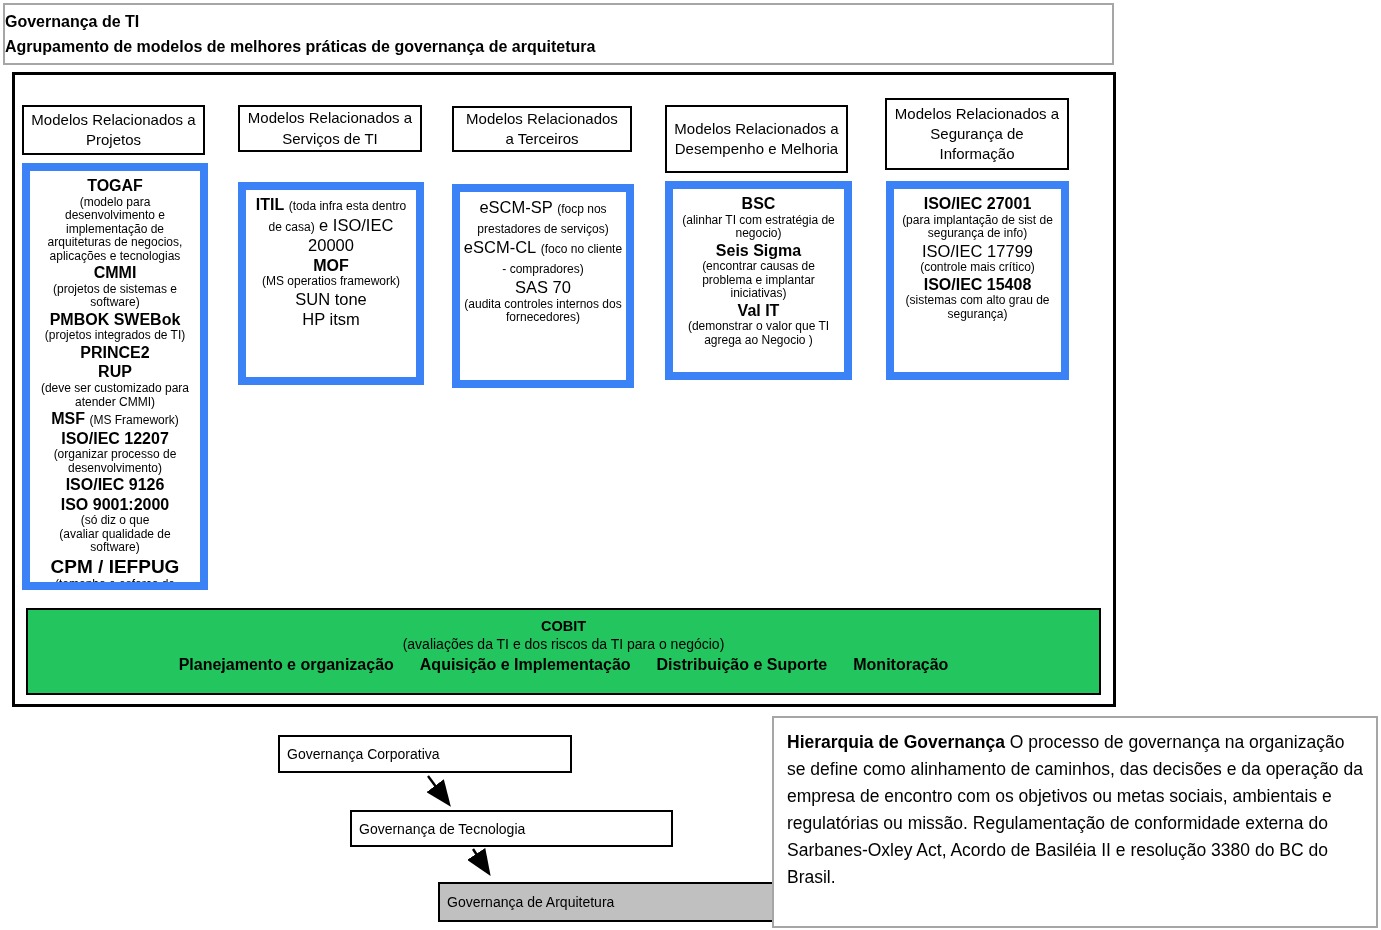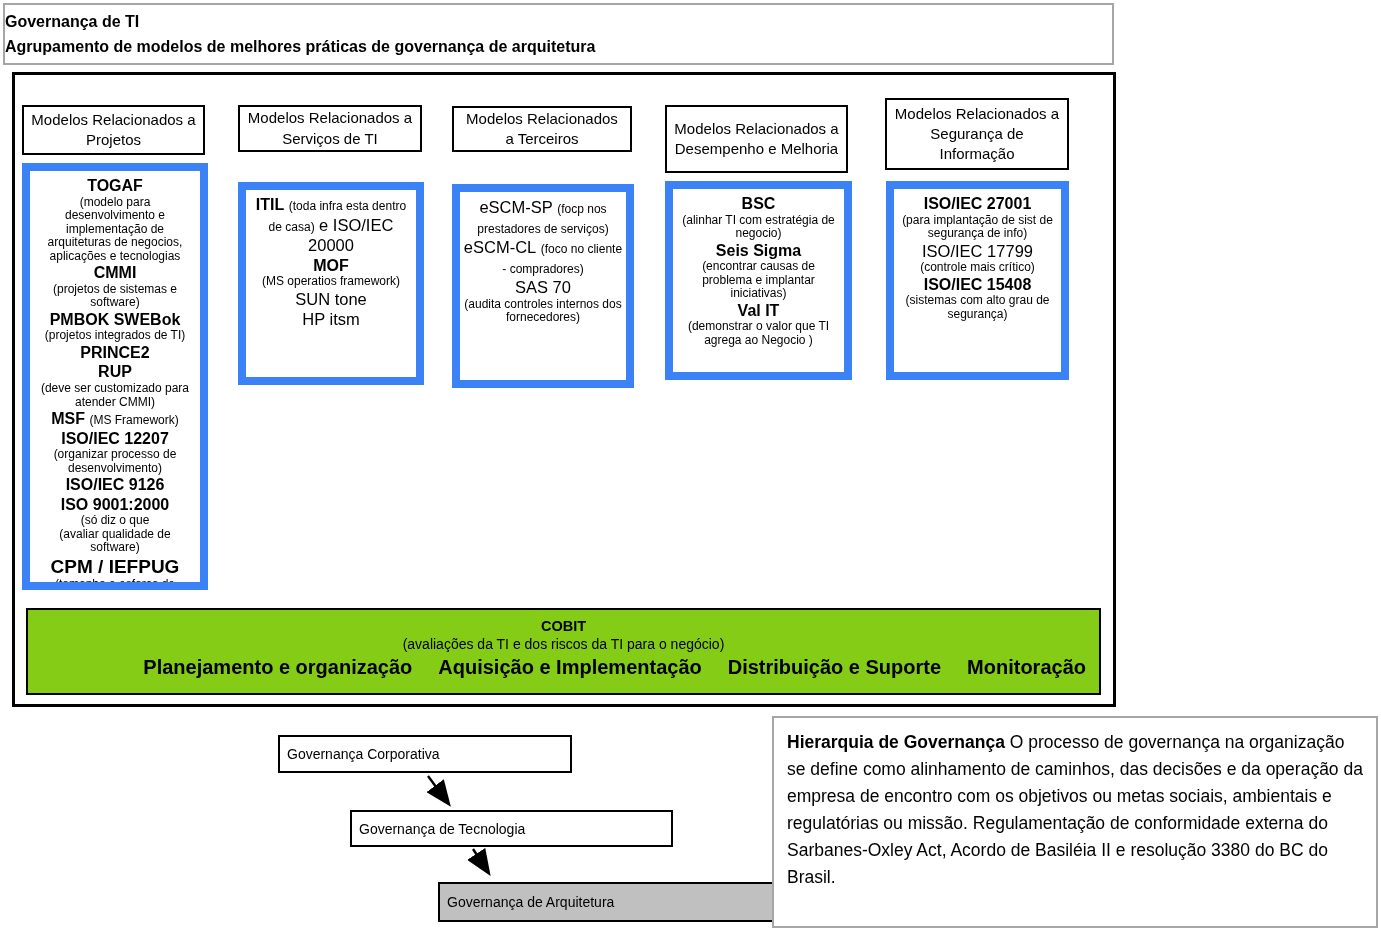--- a/index.html
+++ b/index.html
@@ -40,26 +40,26 @@
   .cbox-4{left:871px;top:106px;width:183px;height:199px;}
   .segline{line-height:1.22;}
   .seg-b{font-weight:700;font-size:16px;}
   .seg-B{font-weight:700;font-size:19px;}
   .seg-r{font-size:16.5px;}
   .seg-s{font-size:12px;}
   .desc{font-size:12px;line-height:1.13;}
   
   .cobit{
     position:absolute;left:11px;top:533px;width:1075px;height:87px;
-    border:2px solid #000;box-sizing:border-box;background:#84cc16;
+    border:2px solid #000;box-sizing:border-box;background:#22c55e;
     text-align:center;padding-top:8px;
   }
   .cobit-name{font-weight:700;font-size:14.5px;}
   .cobit-sub{font-size:14px;margin-top:2px;}
-  .cobit-procs{font-weight:700;font-size:20px;margin-top:4px;text-align:right;}
+  .cobit-procs{font-weight:700;font-size:16px;margin-top:4px;}
   .cobit-procs span{margin:0 13px;}
   
   .flow-box{
     position:absolute;border:2px solid #000;box-sizing:border-box;background:#fff;
     display:flex;align-items:center;padding-left:7px;font-size:14px;
   }
   .flow-0{left:278px;top:735px;width:294px;height:38px;}
   .flow-1{left:350px;top:810px;width:323px;height:37px;}
   .flow-2{left:438px;top:882px;width:347px;height:40px;background:#c0c0c0;}
   .arrow-layer{position:absolute;left:0;top:0;width:1381px;height:930px;pointer-events:none;}

